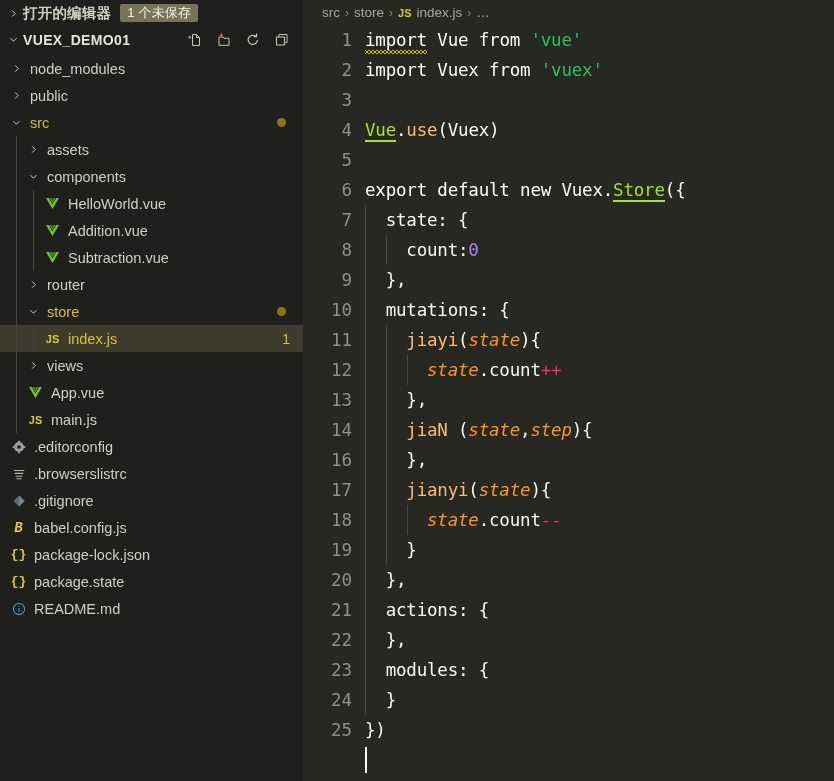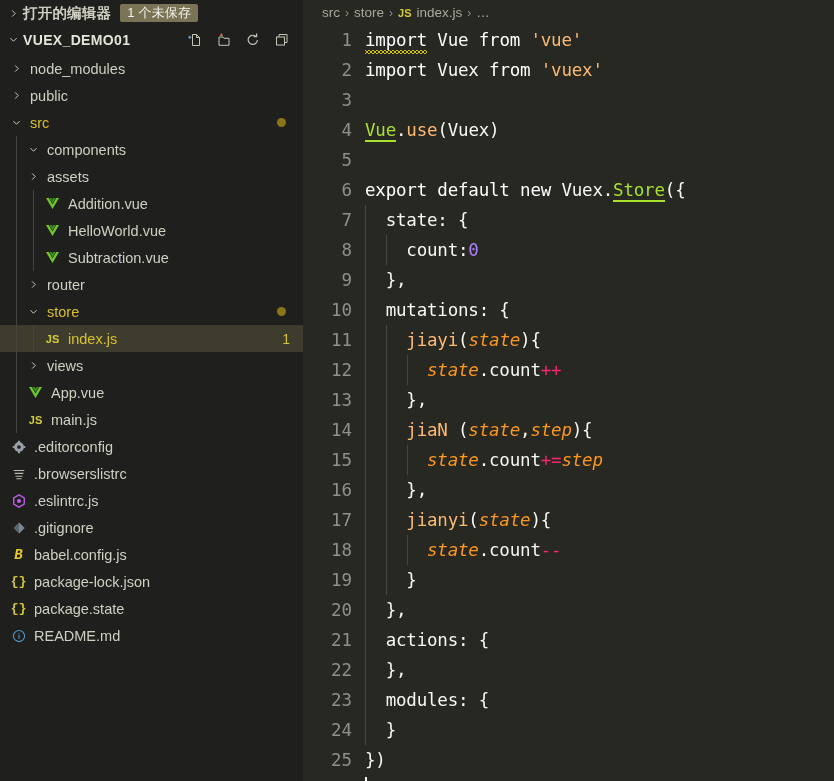--- a/index.html
+++ b/index.html
@@ -164,21 +164,21 @@
     letter-spacing: -0.2px;
   }
   .guide {
     position: absolute;
     top: 0; height: 30px;
     width: 1px;
     background: #464741;
   }
   
   .t-kw   { color: #ffffff; }
-  .t-str  { color: #fdba74; }
+  .t-str  { color: #22c55e; }
   .t-fn   { color: #fdba74; }
   .t-num  { color: #ae81ff; }
   .t-par  { color: #fd971f; font-style: italic; }
   .t-op   { color: #f92672; }
   .t-pl   { color: #f8f8f2; }
   .t-ref  { color: #a6e22e; border-bottom: 2px solid #a6e22e; }
 
   .squiggle {
     position: relative;
     display: inline-block;
@@ -282,58 +282,58 @@
             </svg>
           </span>
           <span class="rlabel c-mod">src</span>
           <span class="dot"></span>
         </div>
         <div class="row">
           <span class="indent-guide" style="left: 16px;"></span>
           <span style="flex: 0 0 25px;"></span>
           <span class="twisty">
             <svg width="11" height="11" viewBox="0 0 16 16">
+              <path d="M6 3.5 L10.5 8 L6 12.5" fill="none" stroke="currentColor" stroke-width="1.4"></path>
+            </svg>
+          </span>
+          <span class="rlabel c-folder">assets</span>
+        </div>
+        <div class="row">
+          <span class="indent-guide" style="left: 16px;"></span>
+          <span style="flex: 0 0 25px;"></span>
+          <span class="twisty">
+            <svg width="11" height="11" viewBox="0 0 16 16">
               <path d="M3.5 6 L8 10.5 L12.5 6" fill="none" stroke="currentColor" stroke-width="1.4"></path>
             </svg>
           </span>
           <span class="rlabel c-folder">components</span>
-        </div>
-        <div class="row">
-          <span class="indent-guide" style="left: 16px;"></span>
-          <span style="flex: 0 0 25px;"></span>
-          <span class="twisty">
-            <svg width="11" height="11" viewBox="0 0 16 16">
-              <path d="M6 3.5 L10.5 8 L6 12.5" fill="none" stroke="currentColor" stroke-width="1.4"></path>
-            </svg>
-          </span>
-          <span class="rlabel c-folder">assets</span>
         </div>
         <div class="row">
           <span class="indent-guide" style="left: 16px;"></span>
           <span class="indent-guide" style="left: 33px;"></span>
           <span style="flex: 0 0 42px;"></span>
           <span class="ficon">
             <svg width="15" height="13" viewBox="0 0 16 14">
               <path d="M1 1 h3 l4 7 l4 -7 h3 l-7 12 z" fill="#6ec72d"></path>
               <path d="M4.6 1 h2.4 l1 1.8 l1 -1.8 h2.4 l-3.4 6 z" fill="#3f8c1a"></path>
             </svg>
           </span>
-          <span class="rlabel c-folder">Addition.vue</span>
+          <span class="rlabel c-folder">HelloWorld.vue</span>
         </div>
         <div class="row">
           <span class="indent-guide" style="left: 16px;"></span>
           <span class="indent-guide" style="left: 33px;"></span>
           <span style="flex: 0 0 42px;"></span>
           <span class="ficon">
             <svg width="15" height="13" viewBox="0 0 16 14">
               <path d="M1 1 h3 l4 7 l4 -7 h3 l-7 12 z" fill="#6ec72d"></path>
               <path d="M4.6 1 h2.4 l1 1.8 l1 -1.8 h2.4 l-3.4 6 z" fill="#3f8c1a"></path>
             </svg>
           </span>
-          <span class="rlabel c-folder">HelloWorld.vue</span>
+          <span class="rlabel c-folder">Addition.vue</span>
         </div>
         <div class="row">
           <span class="indent-guide" style="left: 16px;"></span>
           <span class="indent-guide" style="left: 33px;"></span>
           <span style="flex: 0 0 42px;"></span>
           <span class="ficon">
             <svg width="15" height="13" viewBox="0 0 16 14">
               <path d="M1 1 h3 l4 7 l4 -7 h3 l-7 12 z" fill="#6ec72d"></path>
               <path d="M4.6 1 h2.4 l1 1.8 l1 -1.8 h2.4 l-3.4 6 z" fill="#3f8c1a"></path>
             </svg>
@@ -412,30 +412,20 @@
           <span class="rlabel c-folder">.editorconfig</span>
         </div>
         <div class="row">
           <span style="flex: 0 0 8px;"></span>
           <span class="ficon">
             <svg width="14" height="14" viewBox="0 0 16 16" stroke="#b8b8ae" stroke-width="1.2">
               <path d="M2 4 h12 M3 7.3 h10 M4 10.6 h8 M5 13.5 h6"></path>
             </svg>
           </span>
           <span class="rlabel c-folder">.browserslistrc</span>
-        </div>
-        <div class="row">
-          <span style="flex: 0 0 8px;"></span>
-          <span class="ficon">
-            <svg width="14" height="14" viewBox="0 0 16 16">
-              <path d="M8 1 l6 3.5 v7 l-6 3.5 l-6 -3.5 v-7 z" fill="none" stroke="#b85ce0" stroke-width="1.6"></path>
-              <circle cx="8" cy="8" r="2.4" fill="#b85ce0"></circle>
-            </svg>
-          </span>
-          <span class="rlabel c-folder">.eslintrc.js</span>
         </div>
         <div class="row">
           <span style="flex: 0 0 8px;"></span>
           <span class="ficon">
             <svg width="14" height="14" viewBox="0 0 16 16">
               <path d="M8 1.6 L14.4 8 L8 14.4 L1.6 8 z" fill="#5a6670"></path>
               <path d="M8 1.6 L14.4 8 L8 14.4 z" fill="#7b8892"></path>
             </svg>
           </span>
           <span class="rlabel c-folder">.gitignore</span>
@@ -544,27 +534,20 @@
           <span class="guide" style="left: 83.1px;"></span>
           <span class="ctext"><span class="t-pl">    },</span></span>
         </div>
         <div class="cline">
           <span class="ln">14</span>
           <span class="guide" style="left: 62px;"></span>
           <span class="guide" style="left: 83.1px;"></span>
           <span class="ctext"><span class="t-pl">    </span><span class="t-fn">jiaN</span><span class="t-pl"> (</span><span class="t-par">state</span><span class="t-pl">,</span><span class="t-par">step</span><span class="t-pl">){</span></span>
         </div>
         <div class="cline">
-          <span class="ln">15</span>
-          <span class="guide" style="left: 62px;"></span>
-          <span class="guide" style="left: 83.1px;"></span>
-          <span class="guide" style="left: 104.2px;"></span>
-          <span class="ctext"><span class="t-pl">      </span><span class="t-par">state</span><span class="t-pl">.count</span><span class="t-op">+=</span><span class="t-par">step</span></span>
-        </div>
-        <div class="cline">
           <span class="ln">16</span>
           <span class="guide" style="left: 62px;"></span>
           <span class="guide" style="left: 83.1px;"></span>
           <span class="ctext"><span class="t-pl">    },</span></span>
         </div>
         <div class="cline">
           <span class="ln">17</span>
           <span class="guide" style="left: 62px;"></span>
           <span class="guide" style="left: 83.1px;"></span>
           <span class="ctext"><span class="t-pl">    </span><span class="t-fn">jianyi</span><span class="t-pl">(</span><span class="t-par">state</span><span class="t-pl">){</span></span>

